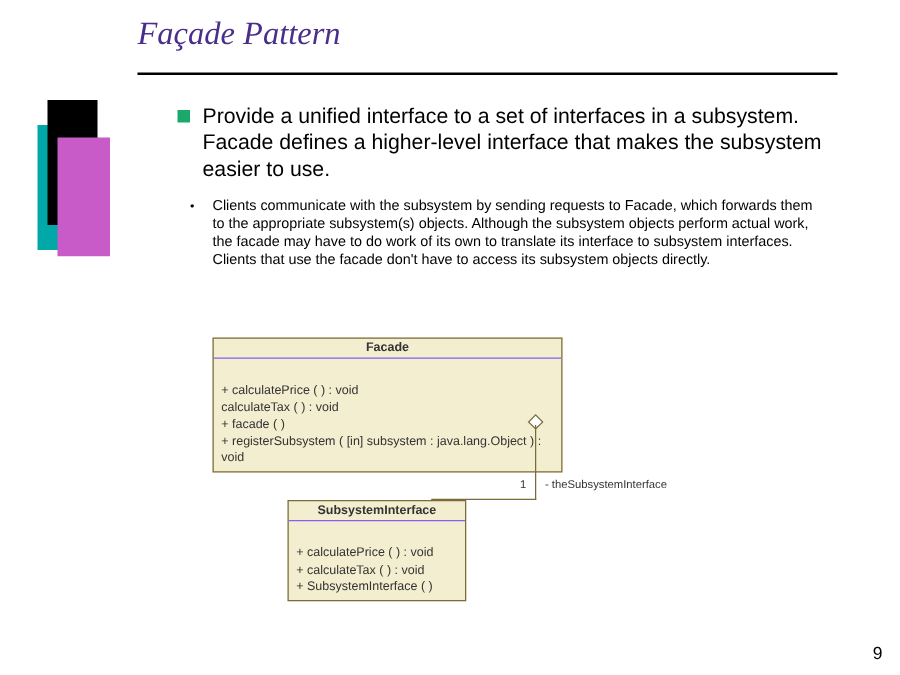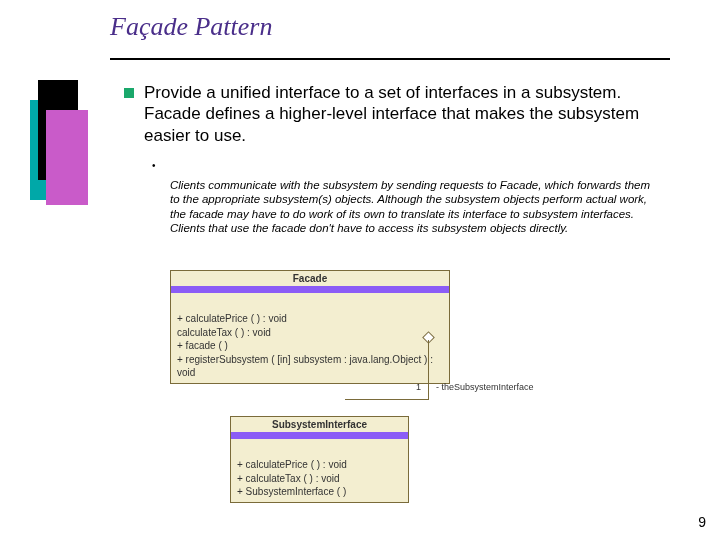--- a/index.html
+++ b/index.html
@@ -33,21 +33,21 @@
   .title-underline {
     position: absolute;
     left: 110px;
     top: 58px;
     width: 560px;
     height: 2px;
     background: #000;
   }
   .main-bullet {
     position: absolute;
-    left: 144px;
+    left: 162px;
     top: 82px;
     width: 520px;
   }
   .sq-bullet {
     position: absolute;
     left: -20px;
     top: 6px;
     width: 10px;
     height: 10px;
     background: #1aa86b;
@@ -65,61 +65,59 @@
   }
   .dot-bullet {
     position: absolute;
     left: -18px;
     top: 2px;
     font-size: 10px;
     color: #000;
   }
   .sub-text {
     font-size: 11.5px;
-    font-style: italic;
     line-height: 1.25;
     color: #000;
-    margin-top: 20px;
   }
   .diagram {
     position: absolute;
     left: 170px;
     top: 270px;
     width: 370px;
   }
   .uml-box {
     background: #f3eed0;
     border: 1px solid #7a6b3a;
     font-size: 10px;
     color: #333;
   }
   .uml-title {
     text-align: center;
     font-weight: bold;
     padding: 2px 0;
-    border-bottom: 7px solid #8b5cf6;
+    border-bottom: 1px solid #8b5cf6;
     font-size: 10px;
   }
   .uml-body {
     padding: 3px 6px;
     line-height: 1.35;
     white-space: pre-line;
     margin-top: 16px;
   }
   .facade-box {
     position: absolute;
     left: 0;
     top: 0;
     width: 280px;
   }
   .subsys-box {
     position: absolute;
     left: 60px;
-    top: 146px;
-    width: 179px;
+    top: 130px;
+    width: 143px;
   }
   .connector {
     position: absolute;
     left: 258px;
     top: 70px;
     width: 1px;
     height: 60px;
     background: #7a6b3a;
   }
   .diamond {

